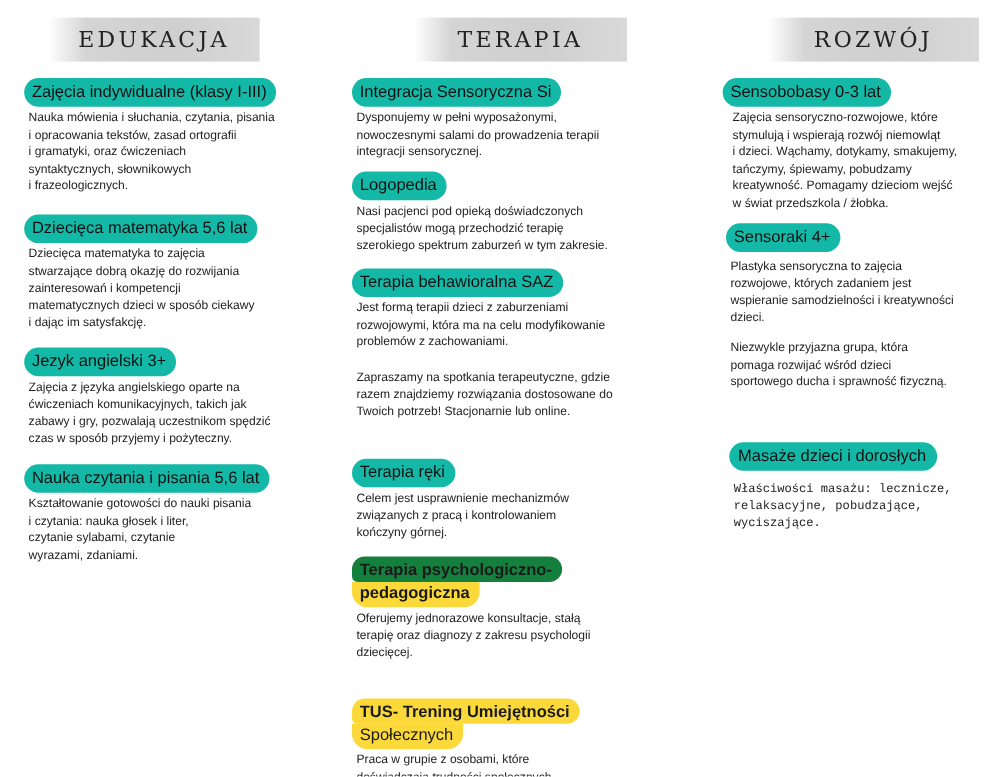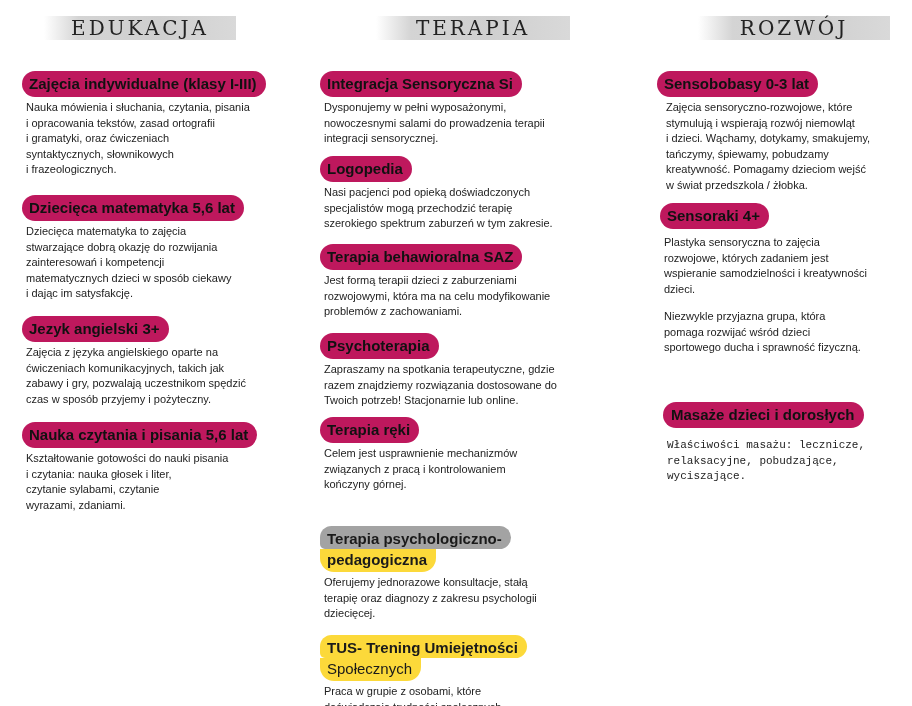--- a/index.html
+++ b/index.html
@@ -1,21 +1,21 @@
 <!DOCTYPE html>
 <html><head>
 <meta charset="utf-8">
 <style>
   html,body{margin:0;padding:0;background:#ffffff;}
   body{width:912px;height:706px;position:relative;overflow:hidden;font-family:"Liberation Sans",sans-serif;color:#1a1a1a;}
-  .col-head{position:absolute;height:24px;top:16px;display:flex;align-items:center;justify-content:center;
+  .col-head{position:absolute;height:40px;top:16px;display:flex;align-items:center;justify-content:center;
     background:linear-gradient(90deg,rgba(210,210,210,0) 0%,#d4d4d4 18%,#cfcfcf 60%,#d9d9d9 100%);}
   .col-head span{font-family:"DejaVu Serif",serif;font-size:20px;letter-spacing:3px;color:#222;font-weight:normal;}
   .item{position:absolute;}
-  .pill{display:inline-block;background:#be185d;border-radius:14px;padding:3px 9px 3px 7px;font-weight:bold;font-size:15px;line-height:20px;color:#111;}
+  .pill{display:inline-block;background:#14b8a6;border-radius:14px;padding:3px 9px 3px 7px;font-weight:normal;font-size:15px;line-height:20px;color:#111;}
   .desc{font-size:11px;line-height:15.6px;color:#222;margin:3px 0 0 4px;white-space:pre-line;}
 </style>
 </head>
 <body>
 
 <div class="col-head" style="left:44px;width:192px;">
   <span>EDUKACJA</span>
 </div>
 <div class="item" style="left:22px;top:71px;">
   <span class="pill">Zajęcia indywidualne (klasy I-III)</span>
@@ -63,33 +63,32 @@
 specjalistów mogą przechodzić terapię
 szerokiego spektrum zaburzeń w tym zakresie.</div>
 </div>
 <div class="item" style="left:320px;top:244px;">
   <span class="pill">Terapia behawioralna SAZ</span>
   <div class="desc">Jest formą terapii dzieci z zaburzeniami
 rozwojowymi, która ma na celu modyfikowanie
 problemów z zachowaniami.</div>
 </div>
 <div class="item" style="left:320px;top:333px;">
-  <span class="pill">Psychoterapia</span>
   <div class="desc">Zapraszamy na spotkania terapeutyczne, gdzie
 razem znajdziemy rozwiązania dostosowane do
 Twoich potrzeb! Stacjonarnie lub online.</div>
 </div>
 <div class="item" style="left:320px;top:417px;">
   <span class="pill">Terapia ręki</span>
   <div class="desc">Celem jest usprawnienie mechanizmów
 związanych  z pracą i kontrolowaniem
 kończyny górnej.</div>
 </div>
 <div class="item" style="left:320px;top:506px;">
-  <div style="background:#a3a3a3;border-radius:14px 14px 14px 6px;display:inline-block;padding:2px 9px 0 7px;margin-top:20px;">
+  <div style="background:#15803d;border-radius:14px 14px 14px 6px;display:inline-block;padding:2px 9px 0 7px;">
     <span style="font-weight:bold;font-size:15px;line-height:21px;">Terapia psychologiczno-</span>
   </div><br>
   <div style="background:#fcd93a;border-radius:0 0 14px 14px;display:inline-block;padding:0 9px 2px 7px;text-align:right;">
     <span style="font-weight:bold;font-size:15px;line-height:21px;">pedagogiczna</span>
   </div>
   <div class="desc">Oferujemy jednorazowe konsultacje, stałą
 terapię oraz diagnozy z zakresu psychologii
 dziecięcej.</div>
 </div>
 <div class="item" style="left:320px;top:611px;margin-top:24px;">

